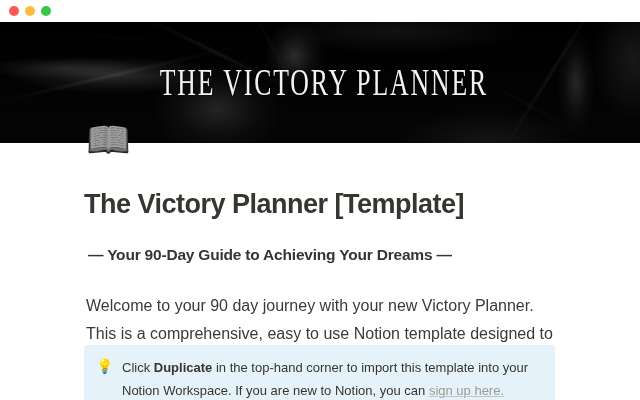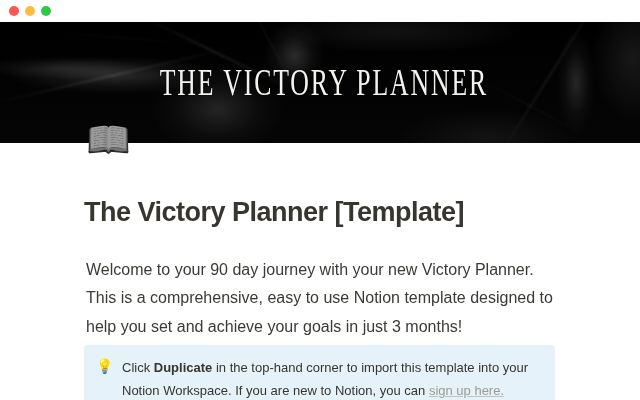--- a/index.html
+++ b/index.html
@@ -144,21 +144,21 @@
     text-align: center;
     filter: grayscale(1) brightness(0.62) contrast(1.15);
   }
 
   
   .content {
     position: absolute;
     left: 0;
     top: 143px;
     width: 640px;
-    padding: 12px 84px;
+    padding: 4px 84px;
   }
 
   .page-title {
     margin-top: 43px;
     font-size: 27px;
     font-weight: bold;
     color: #37352f;
     letter-spacing: -0.5px;
     line-height: 1.1;
   }
@@ -234,20 +234,21 @@
     <div class="silk-streak streak-d"></div>
     <div class="silk-streak streak-e"></div>
     <div class="silk-streak streak-f"></div>
     <div class="cover-title">THE VICTORY PLANNER</div>
   </div>
 
   <div class="page-icon">📖</div>
 
   <div class="content">
     <h1 class="page-title">The Victory Planner [Template]</h1>
+    <div class="subtitle">— Your 90-Day Guide to Achieving Your Dreams —</div>
     <p class="intro">Welcome to your 90 day journey with your new Victory Planner. This is a comprehensive, easy to use Notion template designed to help you set and achieve your goals in just 3 months!</p>
   </div>
 
   <div class="callout">
     <div class="callout-icon">💡</div>
     <div class="callout-text">
       <span>Click </span><b>Duplicate</b><span> in the top-hand corner to import this template into your Notion Workspace. If you are new to Notion, you can </span><a class="callout-link" href="#">sign up here.</a>
     </div>
   </div>
 

